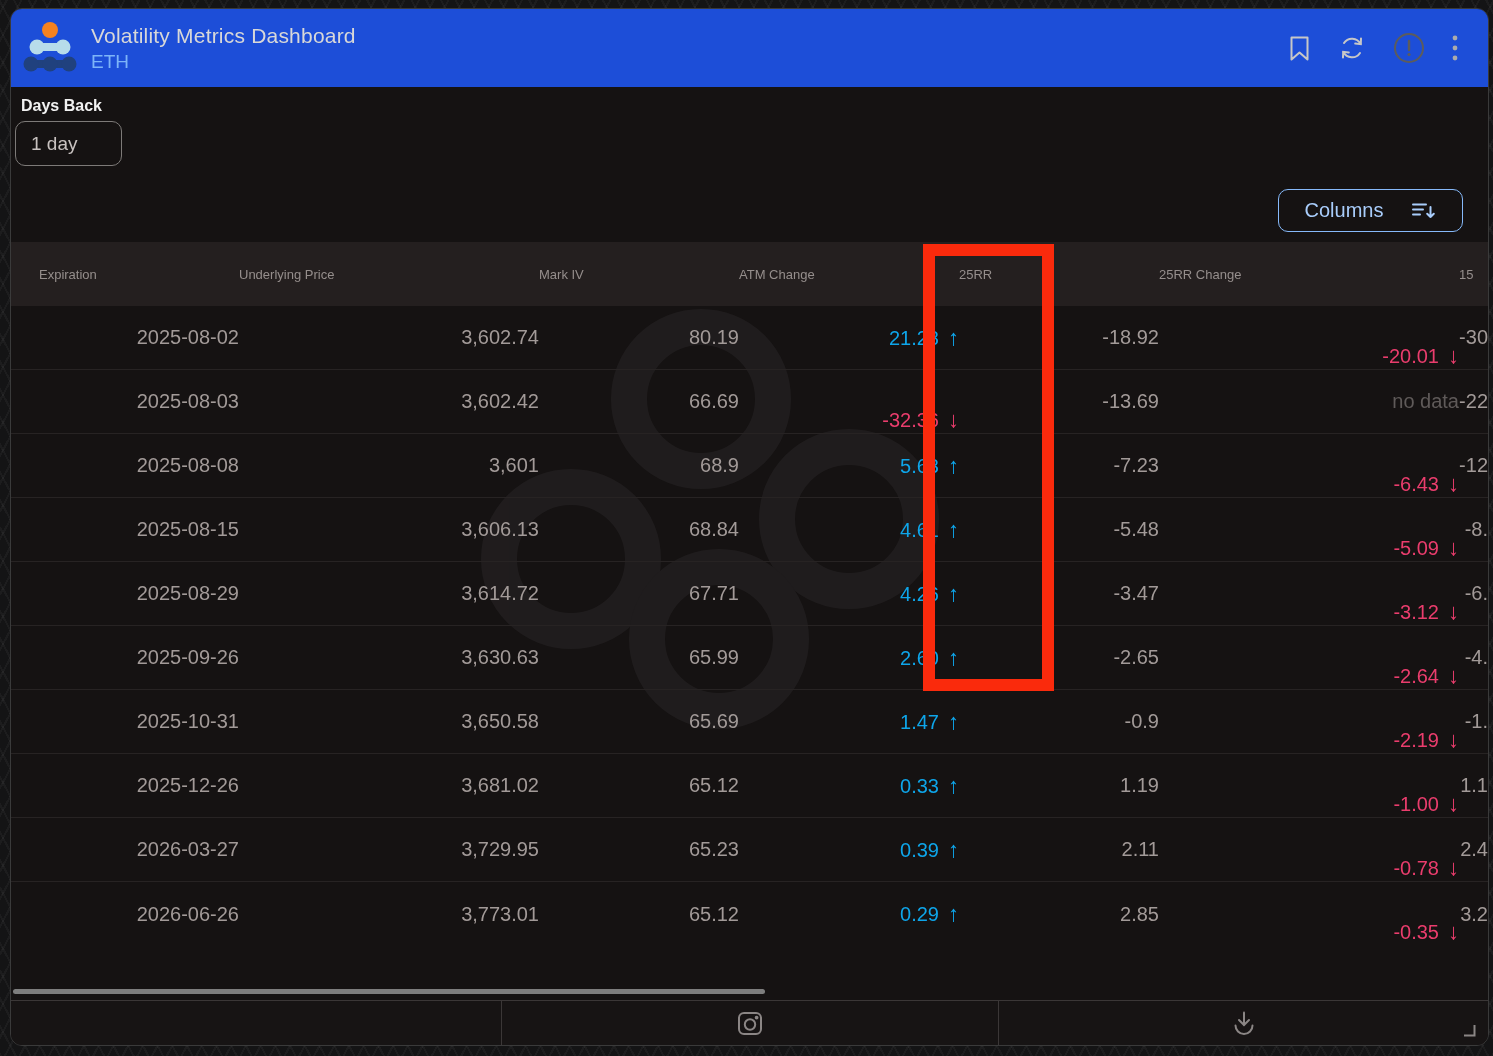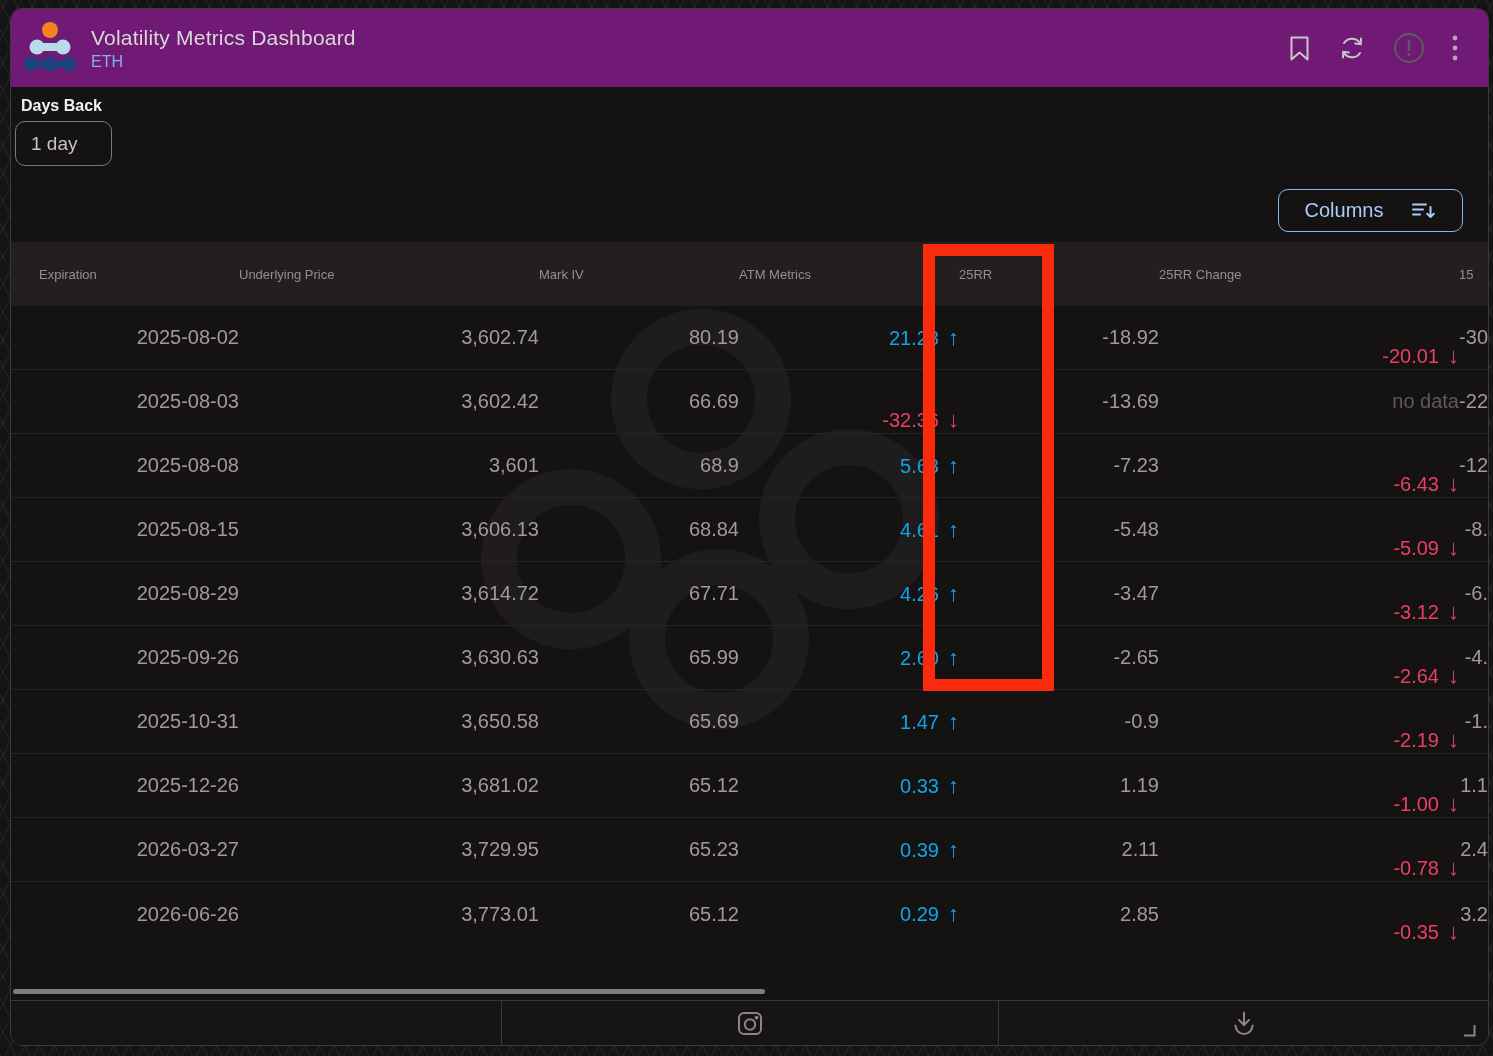--- a/index.html
+++ b/index.html
@@ -13,32 +13,32 @@
     position:relative;
   }
   .card {
     position:absolute; left:10px; top:8px; width:1479px; height:1038px;
     background:#151212; border:1px solid #3a3a3a; border-radius:12px;
     overflow:hidden;
   }
   
   .hd {
     position:absolute; left:0; top:0; right:0; height:78px;
-    background:#701a75; display:flex; align-items:center;
+    background:#1d4ed8; display:flex; align-items:center;
   }
   .hd-logo { width:54px; height:54px; margin-left:12px; flex:0 0 auto; }
   .hd-titles { margin-left:14px; flex:1 1 auto; min-width:0; }
   .hd-title { font-size:21px; color:#d8d8d8; font-weight:500; letter-spacing:.2px; }
-  .hd-sub   { font-size:16px; color:#7db4f8; margin-top:3px; }
+  .hd-sub   { font-size:19px; color:#7db4f8; margin-top:3px; }
   .hd-icons { display:flex; align-items:center; gap:27px; margin-right:30px; }
   .icon-btn { background:none; border:none; cursor:pointer; display:flex; align-items:center; padding:0; }
   
   .days-label { position:absolute; left:10px; top:88px; font-size:16px; font-weight:bold; color:#f2f2f2; }
   .days-btn {
-    position:absolute; left:4px; top:112px; width:97px; height:45px;
+    position:absolute; left:4px; top:112px; width:107px; height:45px;
     background:transparent; border:1px solid #7d7a78; border-radius:10px;
     color:#c8c2c0; font-size:19px; text-align:left; padding-left:15px; cursor:pointer;
     font-family:inherit;
   }
   .columns-btn {
     position:absolute; left:1267px; top:180px; width:185px; height:43px;
     background:transparent; border:1.5px solid #86b9f9; border-radius:10px;
     color:#a9cdfb; font-size:20px; cursor:pointer; font-family:inherit;
     display:flex; align-items:center; justify-content:center; gap:28px;
   }
@@ -160,21 +160,21 @@
         <line x1="2" y1="14.5" x2="9" y2="14.5"></line>
         <path d="M19.5 7 V17 M19.5 17 L16.2 13.7 M19.5 17 L22.8 13.7"></path>
       </g>
     </svg>
   </button>
 
   <div class="thead" id="thead">
       <div class="cell">Expiration</div>
       <div class="cell">Underlying Price</div>
       <div class="cell">Mark IV</div>
-      <div class="cell">ATM Metrics</div>
+      <div class="cell">ATM Change</div>
       <div class="cell">25RR</div>
       <div class="cell">25RR Change</div>
       <div class="cell">15</div>
     </div>
   <div class="tbody" id="tbody">
       <div class="tr">
         <div class="cell">2025-08-02</div>
         <div class="cell">3,602.74</div>
         <div class="cell">80.19</div>
         <div class="cell"><span class="pos">21.28</span><span class="arrow pos">↑</span></div>

